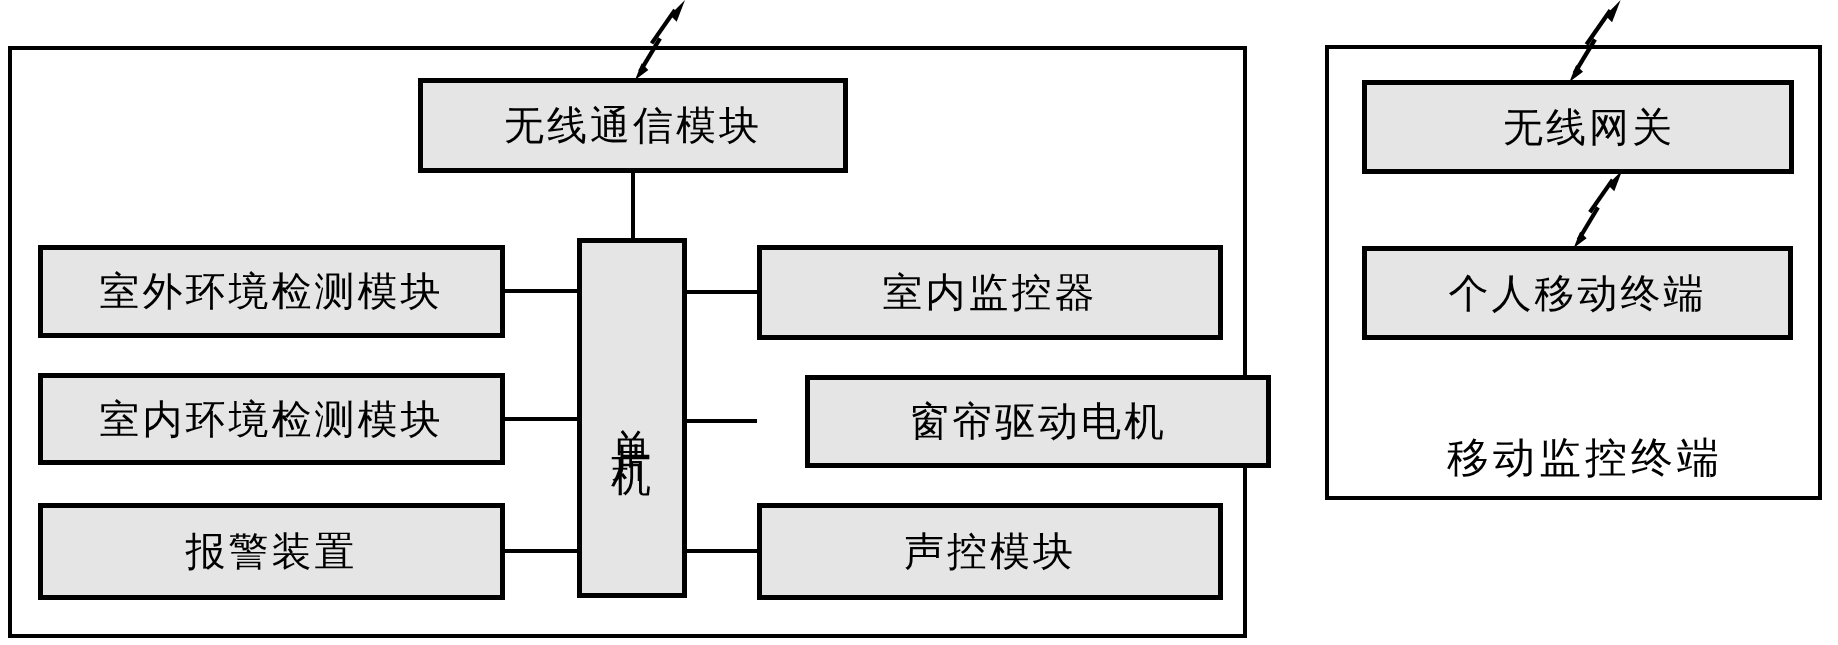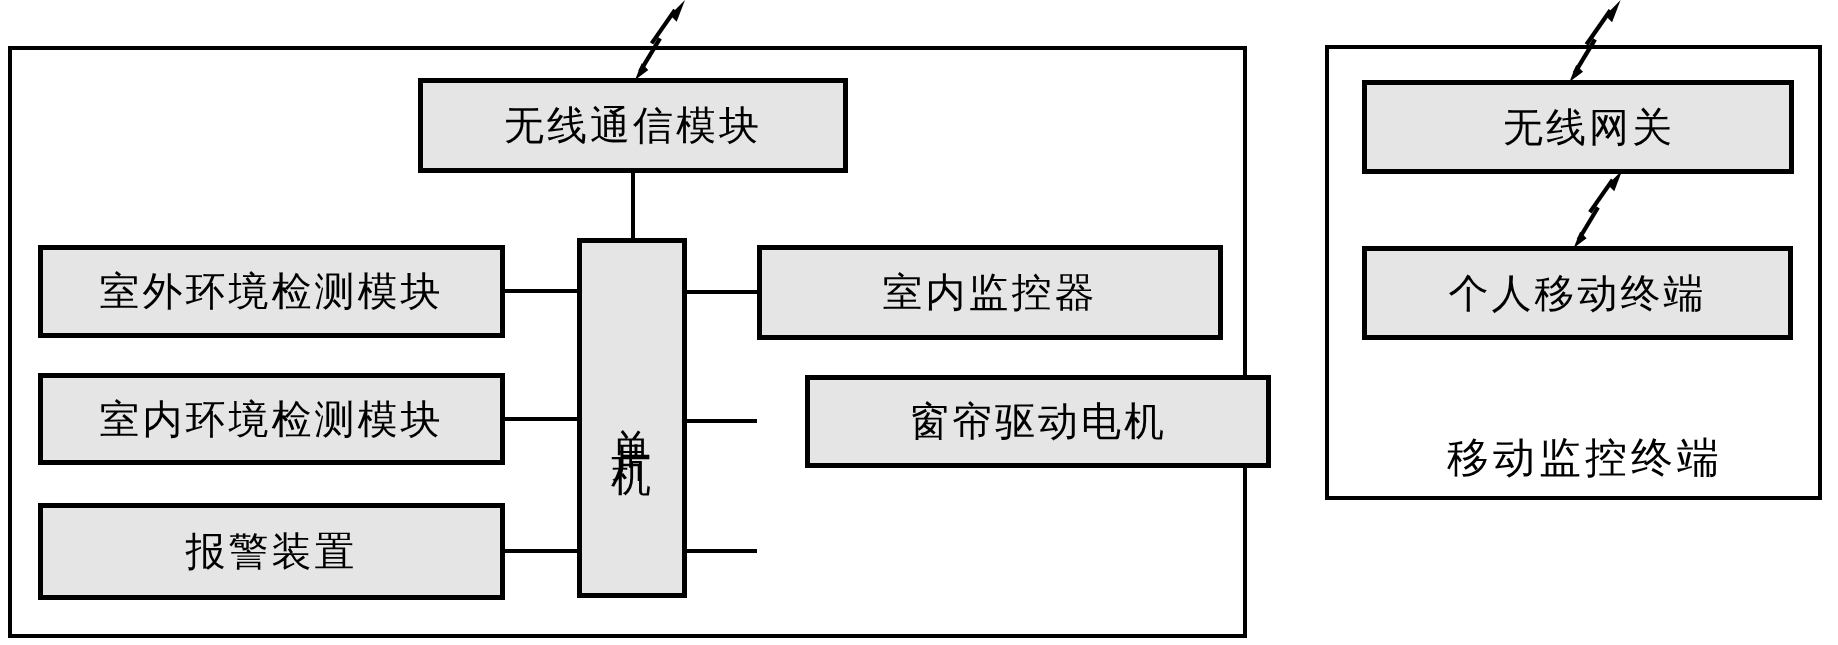--- a/index.html
+++ b/index.html
@@ -83,20 +83,23 @@
   <div class="box" style="left:38px;top:503px;width:467px;height:97px;">
     <span>报警装置</span>
   </div>
 
   <div class="box" style="left:757px;top:245px;width:466px;height:95px;">
     <span>室内监控器</span>
   </div>
   <div class="box" style="left:757px;top:375px;width:466px;height:93px;margin-left:48px;">
     <span>窗帘驱动电机</span>
   </div>
+  <div class="box" style="left:757px;top:503px;width:466px;height:97px;">
+    <span>声控模块</span>
+  </div>
 
   <div class="vline" style="left:631px;top:172px;height:66px;"></div>
   <div class="hline" style="left:505px;top:289px;width:72px;"></div>
   <div class="hline" style="left:505px;top:417px;width:72px;"></div>
   <div class="hline" style="left:505px;top:549px;width:72px;"></div>
   <div class="hline" style="left:687px;top:290px;width:70px;"></div>
   <div class="hline" style="left:687px;top:419px;width:70px;"></div>
   <div class="hline" style="left:687px;top:549px;width:70px;"></div>
 
   <div class="panel" style="left:1325px;top:45px;width:497px;height:455px;"></div>

